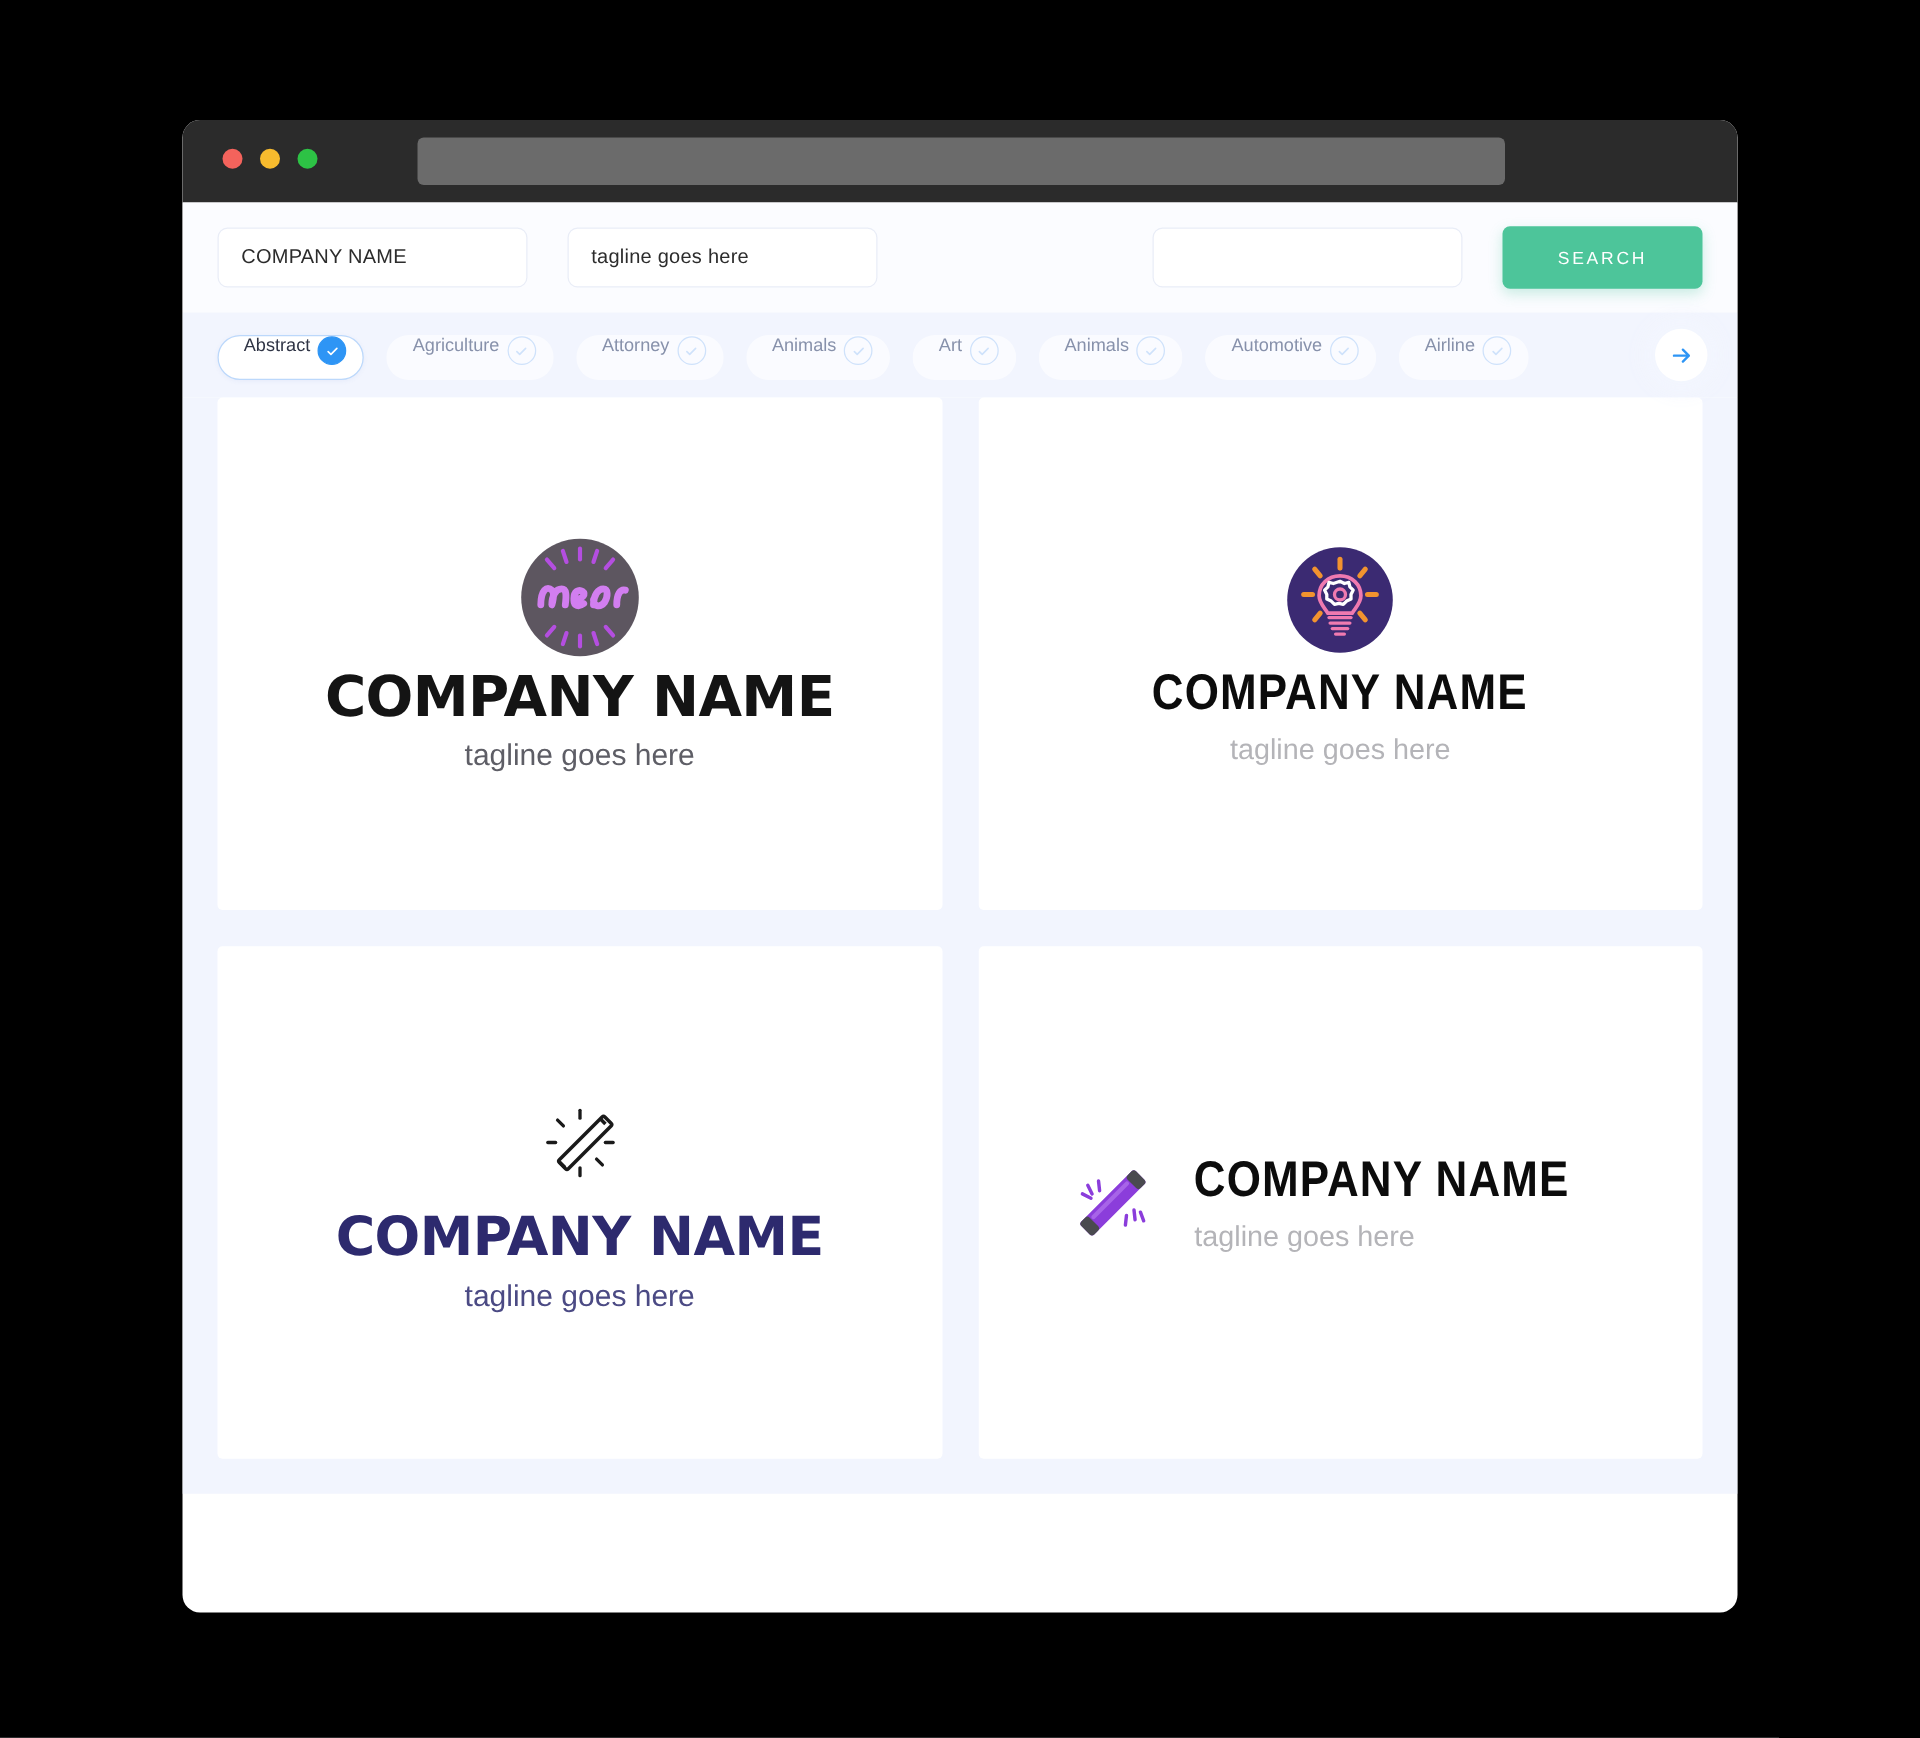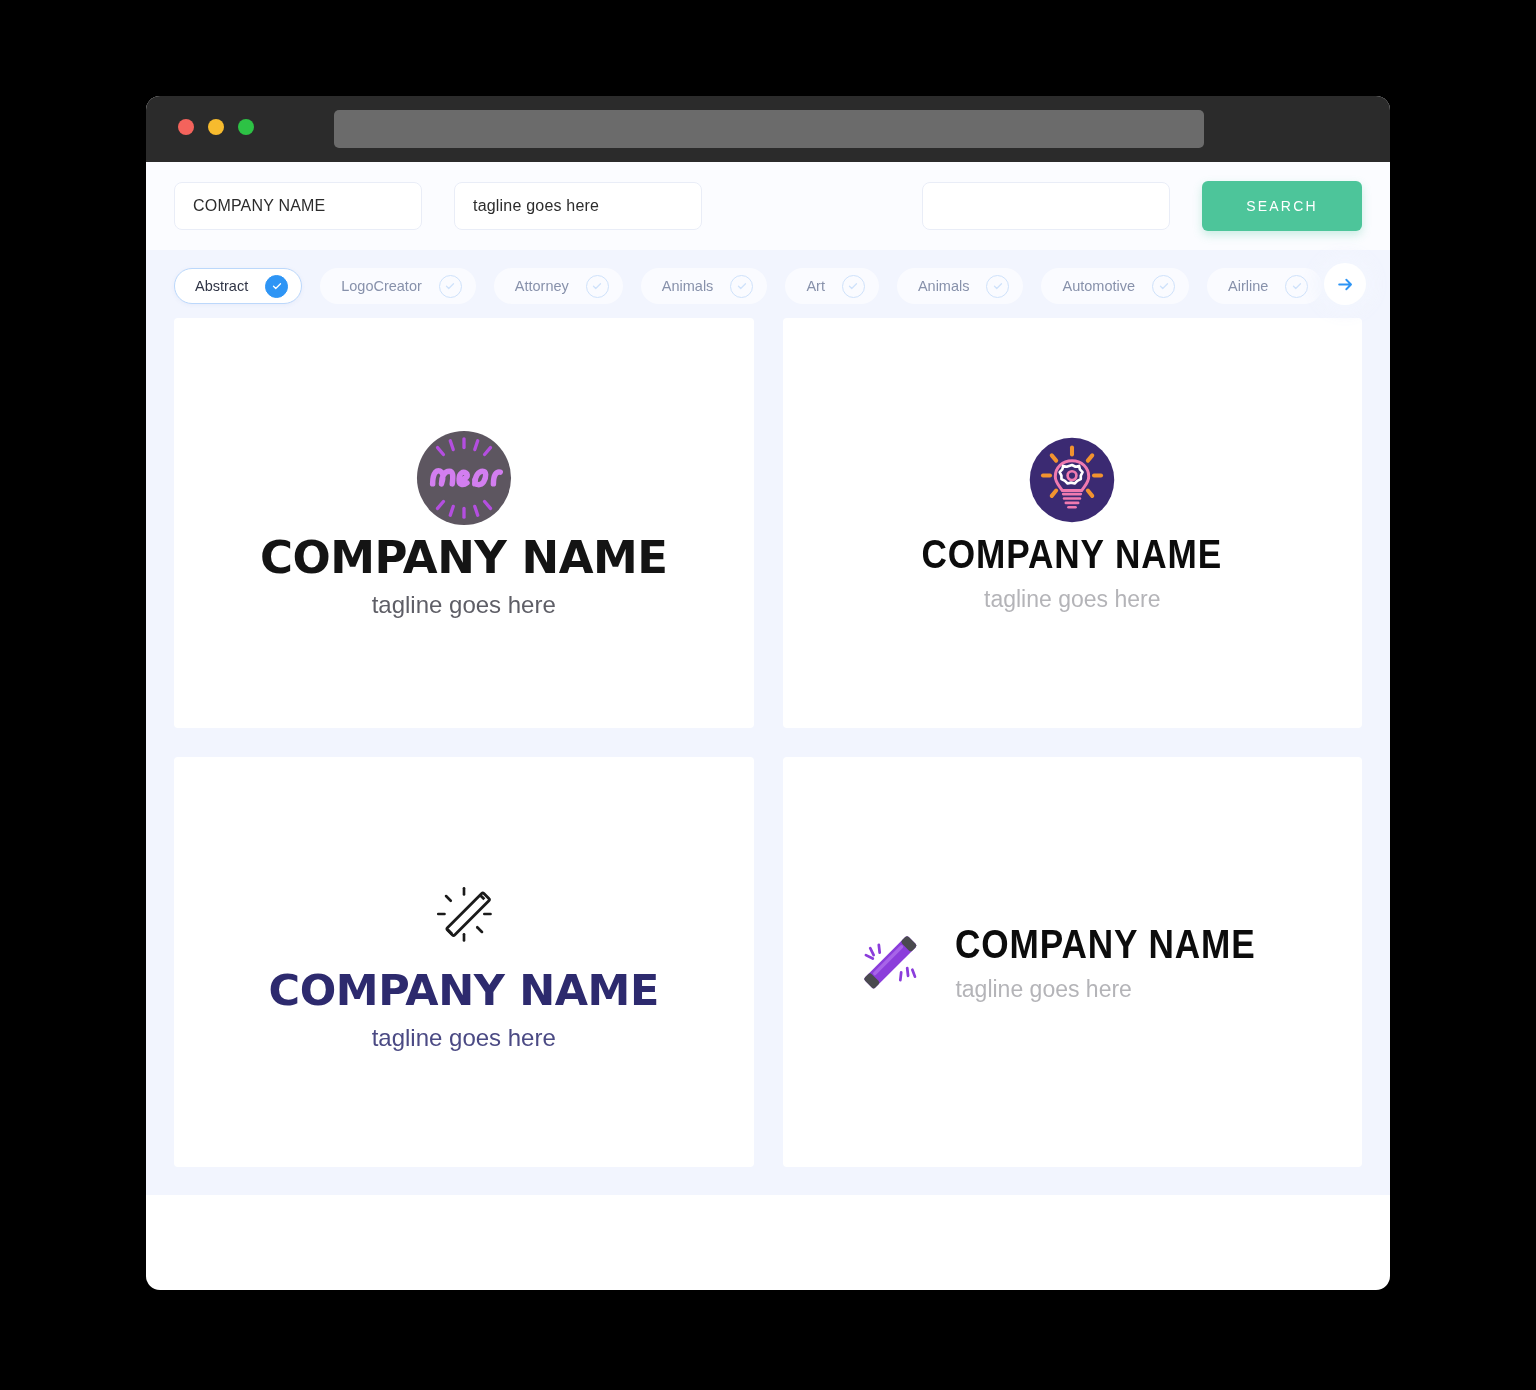--- a/index.html
+++ b/index.html
@@ -127,22 +127,22 @@
   }
   .chips {
     display: flex;
     align-items: center;
     padding-left: 28px;
     gap: 18px;
     position: relative;
   }
   .chip {
     display: flex;
-    align-items: center;
-    gap: 17px;
+    align-items: flex-start;
+    gap: 6px;
     height: 36px;
     padding: 0 13px 0 20px;
     border-radius: 20px;
     background: rgba(255,255,255,0.62);
     font-size: 14.5px;
     color: #8791ab;
     white-space: nowrap;
     border: 1px solid transparent;
     box-sizing: border-box;
     cursor: pointer;
@@ -297,21 +297,21 @@
       <div class="chips" id="chips">
           <div class="chip active">
             <span>Abstract</span>
             <span class="check">
               <svg viewBox="0 0 24 24" fill="none">
                 <path d="M5 12.5l4.5 4.5L19 7.5" stroke-width="2.6" stroke-linecap="round" stroke-linejoin="round"></path>
               </svg>
             </span>
           </div>
           <div class="chip">
-            <span>LogoCreator</span>
+            <span>Agriculture</span>
             <span class="check">
               <svg viewBox="0 0 24 24" fill="none">
                 <path d="M5 12.5l4.5 4.5L19 7.5" stroke-width="2.6" stroke-linecap="round" stroke-linejoin="round"></path>
               </svg>
             </span>
           </div>
           <div class="chip">
             <span>Attorney</span>
             <span class="check">
               <svg viewBox="0 0 24 24" fill="none">

